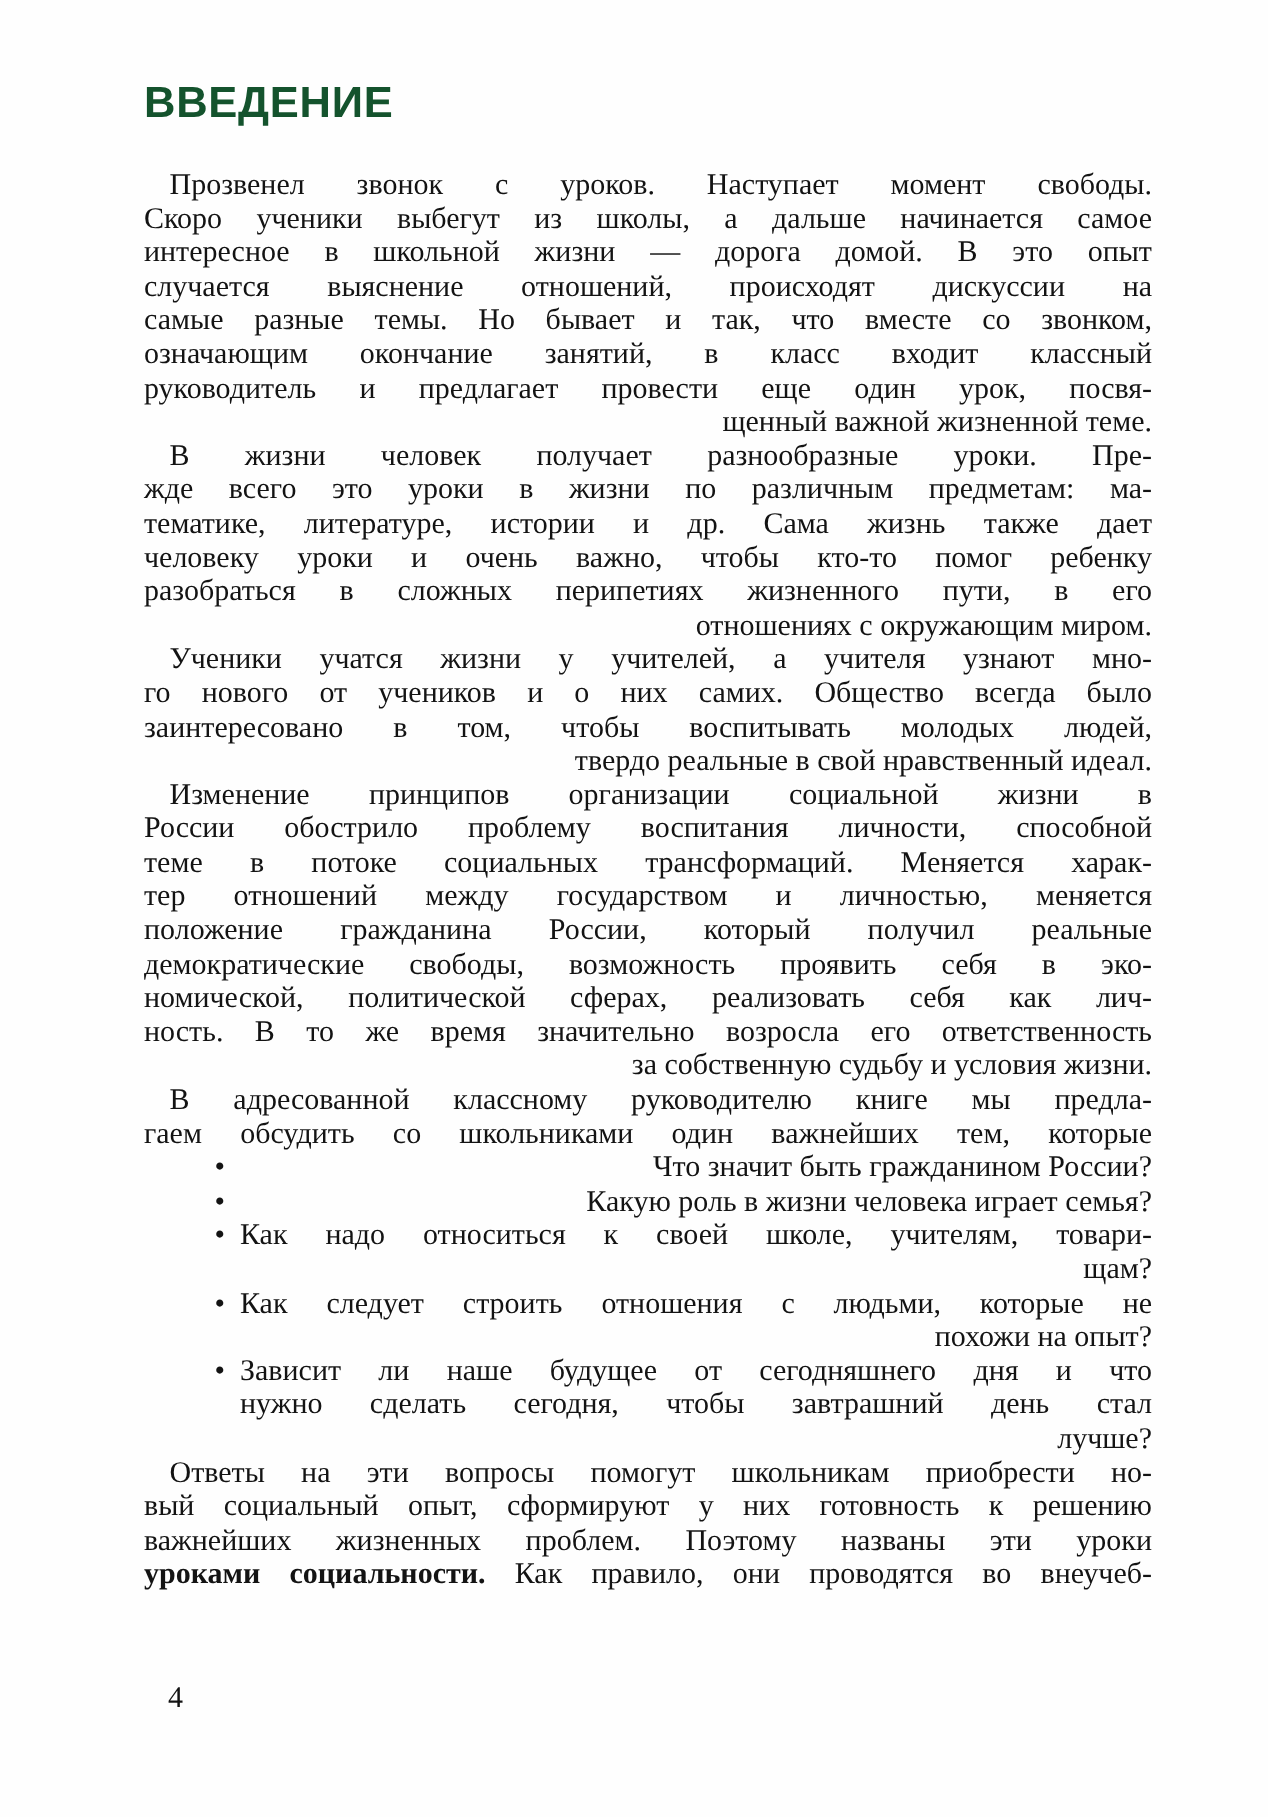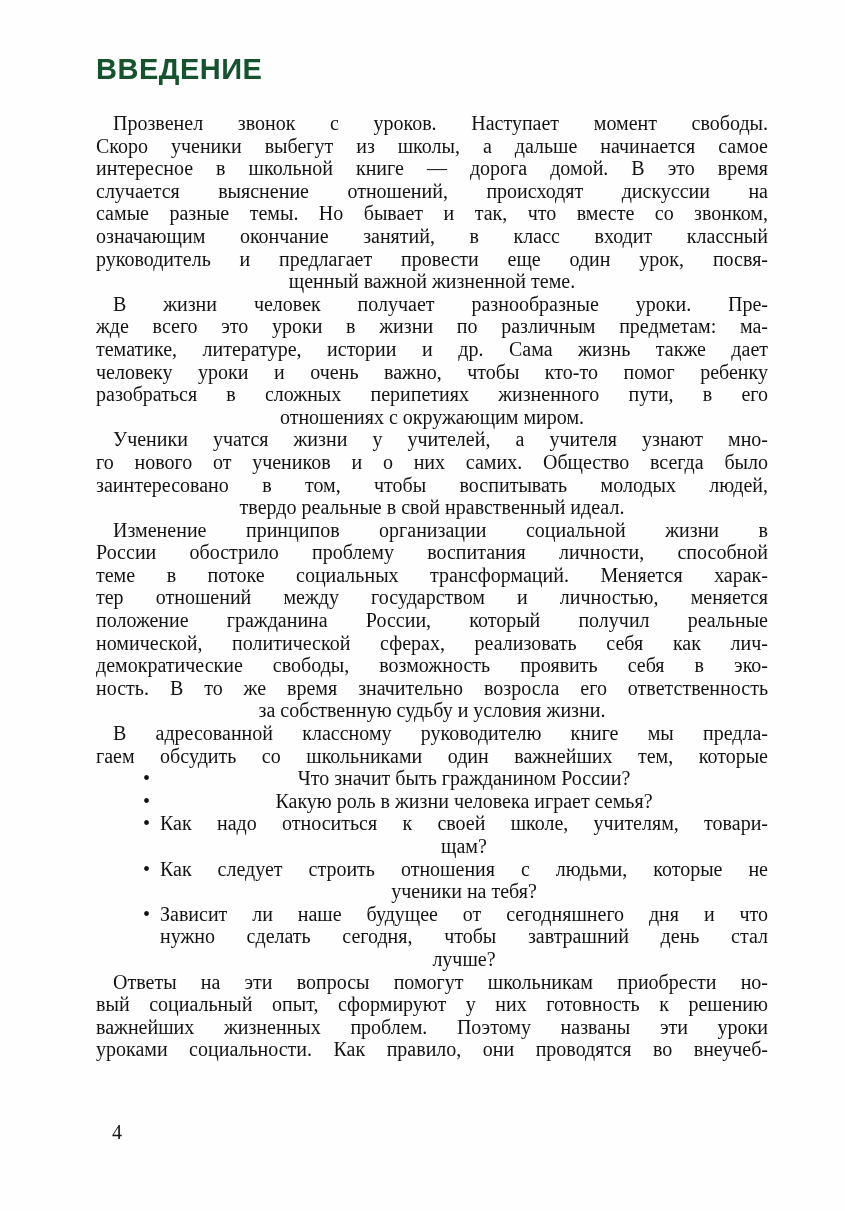--- a/index.html
+++ b/index.html
@@ -37,58 +37,58 @@
     left: 96px;
     top: 101px;
     width: 672px;
     font-size: 20px;
     margin-top: 11px;
   }
   .block { margin: 0; padding: 0; }
   .line {
     height: 22.6px;
     line-height: 22.6px;
-    text-align: center;
+    text-align: right;
     overflow: visible;
   }
   .line.just {
     text-align: justify;
     text-align-last: justify;
   }
   .line.indent { text-indent: 17px; }
   .bullet-line {
     position: relative;
     padding-left: 64px;
   }
   .marker {
     position: absolute;
     left: 47px;
     top: 0;
     font-size: 20px;
   }
-  .bold { font-weight: normal; }
+  .bold { font-weight: bold; }
   .pagenum {
     position: absolute;
     left: 112px;
     top: 1120px;
     font-size: 20px;
     line-height: 24px;
     color: #131313;
   }
 </style>
 </head>
 <body>
 
 <div class="sheet">
   <div class="title">ВВЕДЕНИЕ</div>
   <div class="content">
       <div class="block">
         <div class="line just indent"><span>Прозвенел звонок с уроков. Наступает момент свободы.</span></div>
         <div class="line just"><span>Скоро ученики выбегут из школы, а дальше начинается самое</span></div>
-        <div class="line just"><span>интересное в школьной книге — дорога домой. В это время</span></div>
+        <div class="line just"><span>интересное в школьной жизни — дорога домой. В это опыт</span></div>
         <div class="line just"><span>случается выяснение отношений, происходят дискуссии на</span></div>
         <div class="line just"><span>самые разные темы. Но бывает и так, что вместе со звонком,</span></div>
         <div class="line just"><span>означающим окончание занятий, в класс входит классный</span></div>
         <div class="line just"><span>руководитель и предлагает провести еще один урок, посвя-</span></div>
         <div class="line"><span>щенный важной жизненной теме.</span></div>
       </div>
       <div class="block">
         <div class="line just indent"><span>В жизни человек получает разнообразные уроки. Пре-</span></div>
         <div class="line just"><span>жде всего это уроки в жизни по различным предметам: ма-</span></div>
         <div class="line just"><span>тематике, литературе, истории и др. Сама жизнь также дает</span></div>
@@ -101,42 +101,42 @@
         <div class="line just"><span>го нового от учеников и о них самих. Общество всегда было</span></div>
         <div class="line just"><span>заинтересовано в том, чтобы воспитывать молодых людей,</span></div>
         <div class="line"><span>твердо реальные в свой нравственный идеал.</span></div>
       </div>
       <div class="block">
         <div class="line just indent"><span>Изменение принципов организации социальной жизни в</span></div>
         <div class="line just"><span>России обострило проблему воспитания личности, способной</span></div>
         <div class="line just"><span>теме в потоке социальных трансформаций. Меняется харак-</span></div>
         <div class="line just"><span>тер отношений между государством и личностью, меняется</span></div>
         <div class="line just"><span>положение гражданина России, который получил реальные</span></div>
+        <div class="line just"><span>демократические свободы, возможность проявить себя в эко-</span></div>
         <div class="line just"><span>номической, политической сферах, реализовать себя как лич-</span></div>
-        <div class="line just"><span>демократические свободы, возможность проявить себя в эко-</span></div>
         <div class="line just"><span>ность. В то же время значительно возросла его ответственность</span></div>
         <div class="line"><span>за собственную судьбу и условия жизни.</span></div>
       </div>
       <div class="block">
         <div class="line just indent"><span>В адресованной классному руководителю книге мы предла-</span></div>
         <div class="line just"><span>гаем обсудить со школьниками один важнейших тем, которые</span></div>
       </div>
       <div class="block">
         <div class="line bullet-line"><span class="marker">•</span><span>Что значит быть гражданином России?</span></div>
       </div>
       <div class="block">
         <div class="line bullet-line"><span class="marker">•</span><span>Какую роль в жизни человека играет семья?</span></div>
       </div>
       <div class="block">
         <div class="line just bullet-line"><span class="marker">•</span><span>Как надо относиться к своей школе, учителям, товари-</span></div>
         <div class="line bullet-line"><span>щам?</span></div>
       </div>
       <div class="block">
         <div class="line just bullet-line"><span class="marker">•</span><span>Как следует строить отношения с людьми, которые не</span></div>
-        <div class="line bullet-line"><span>ученики на тебя?</span></div>
+        <div class="line bullet-line"><span>похожи на опыт?</span></div>
       </div>
       <div class="block">
         <div class="line just bullet-line"><span class="marker">•</span><span>Зависит ли наше будущее от сегодняшнего дня и что</span></div>
         <div class="line just bullet-line"><span>нужно сделать сегодня, чтобы завтрашний день стал</span></div>
         <div class="line bullet-line"><span>лучше?</span></div>
       </div>
       <div class="block">
         <div class="line just indent"><span>Ответы на эти вопросы помогут школьникам приобрести но-</span></div>
         <div class="line just"><span>вый социальный опыт, сформируют у них готовность к решению</span></div>
         <div class="line just"><span>важнейших жизненных проблем. Поэтому названы эти уроки</span></div>

